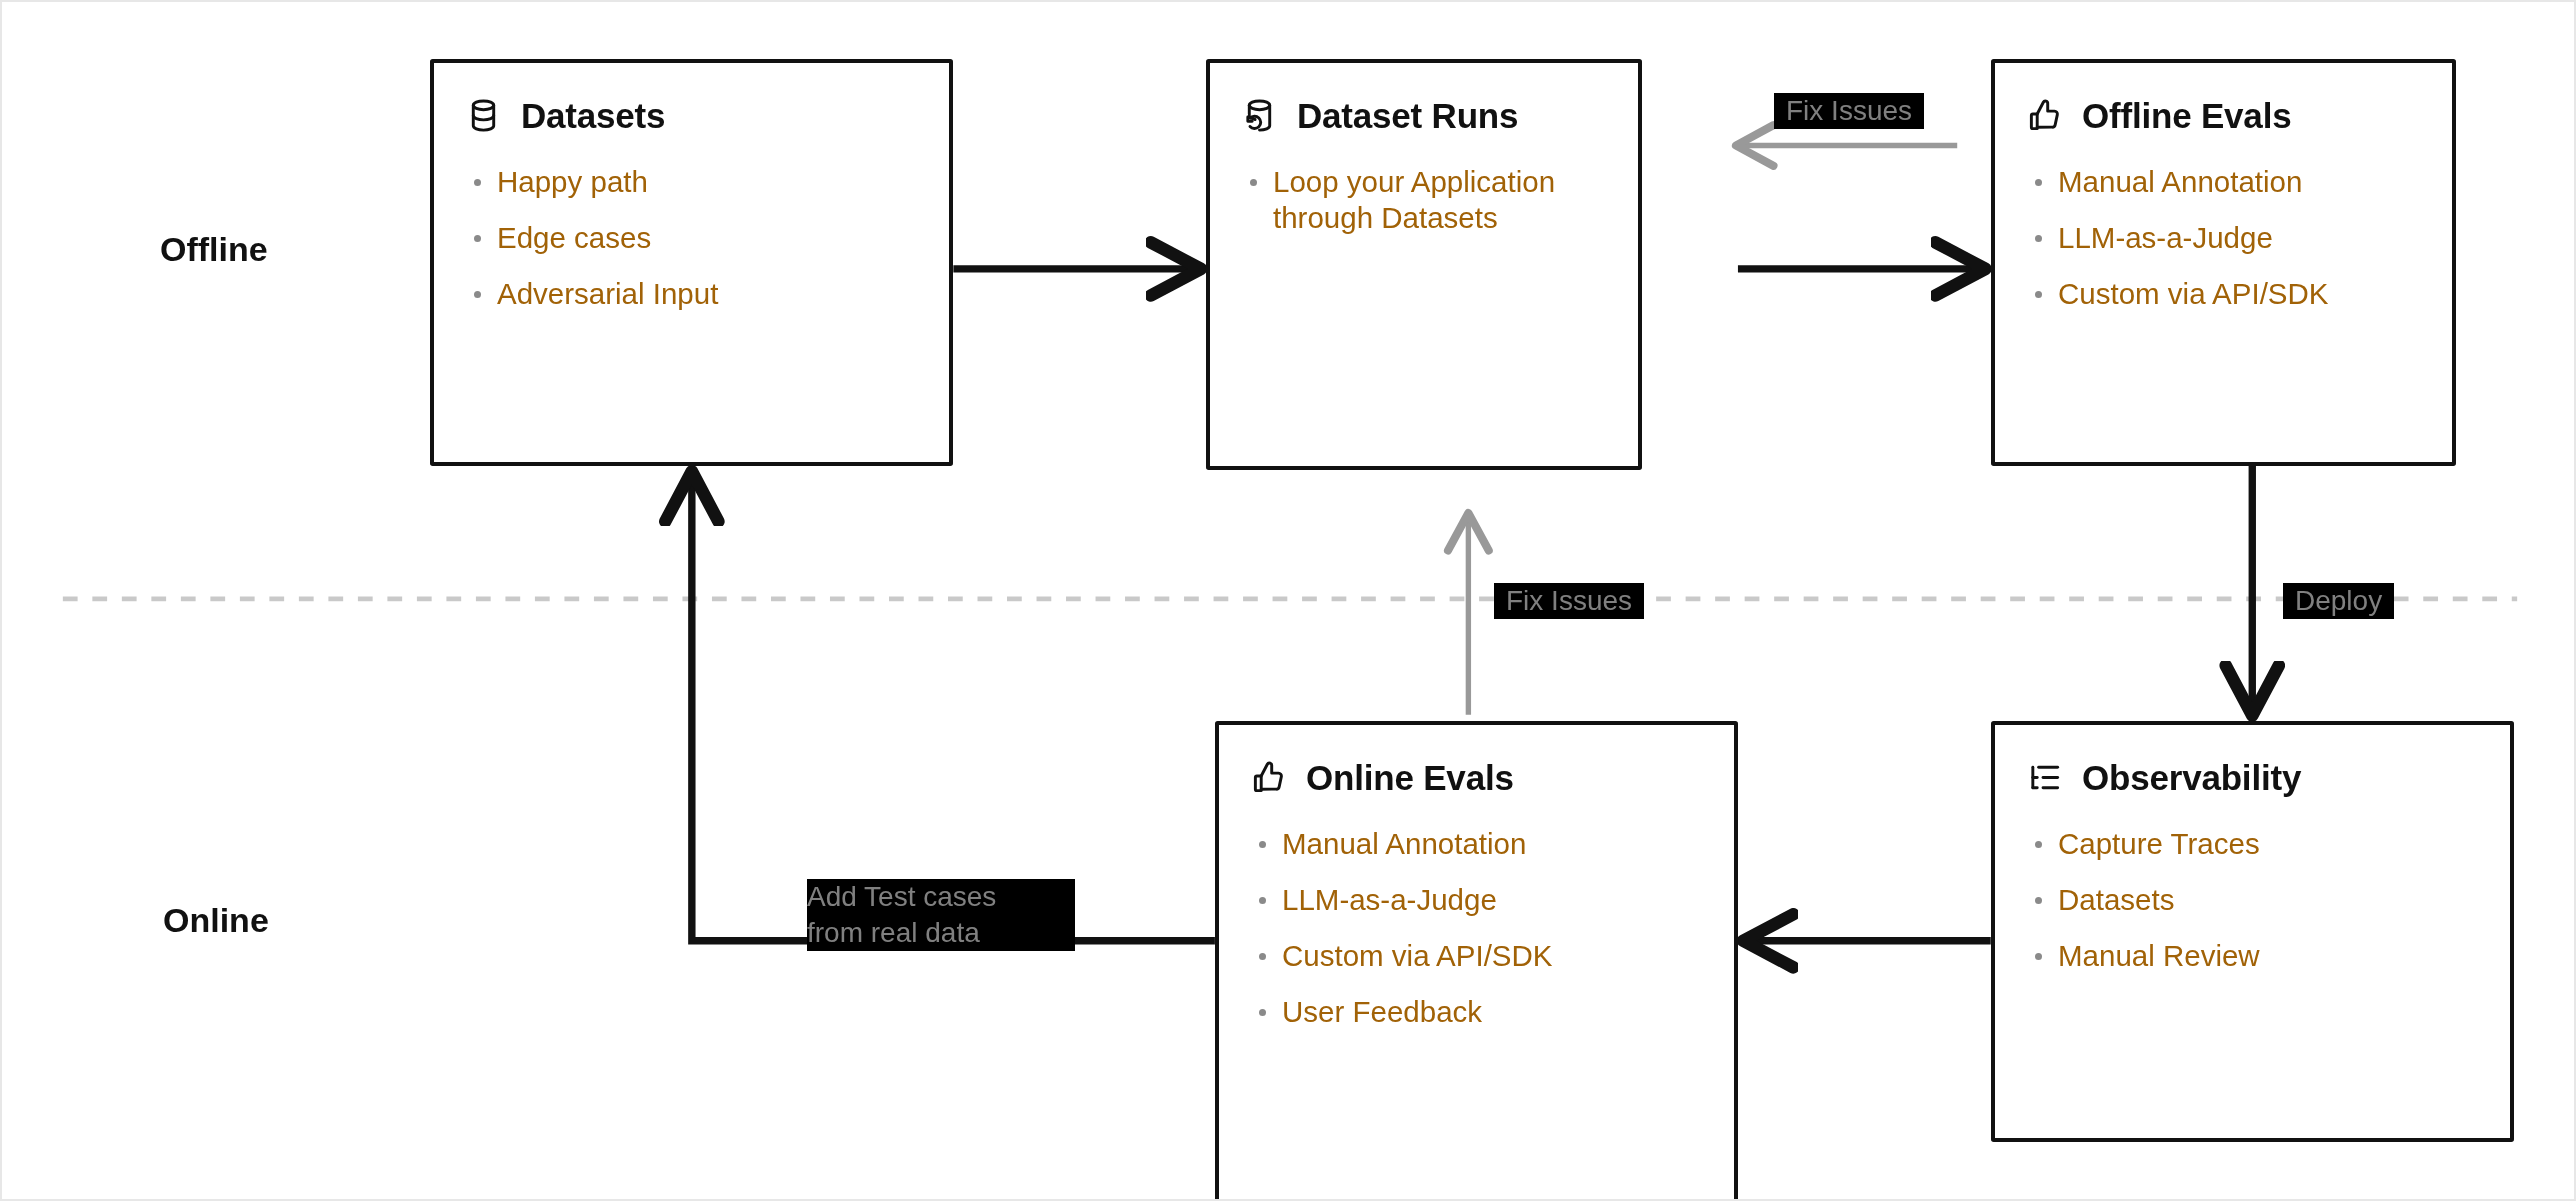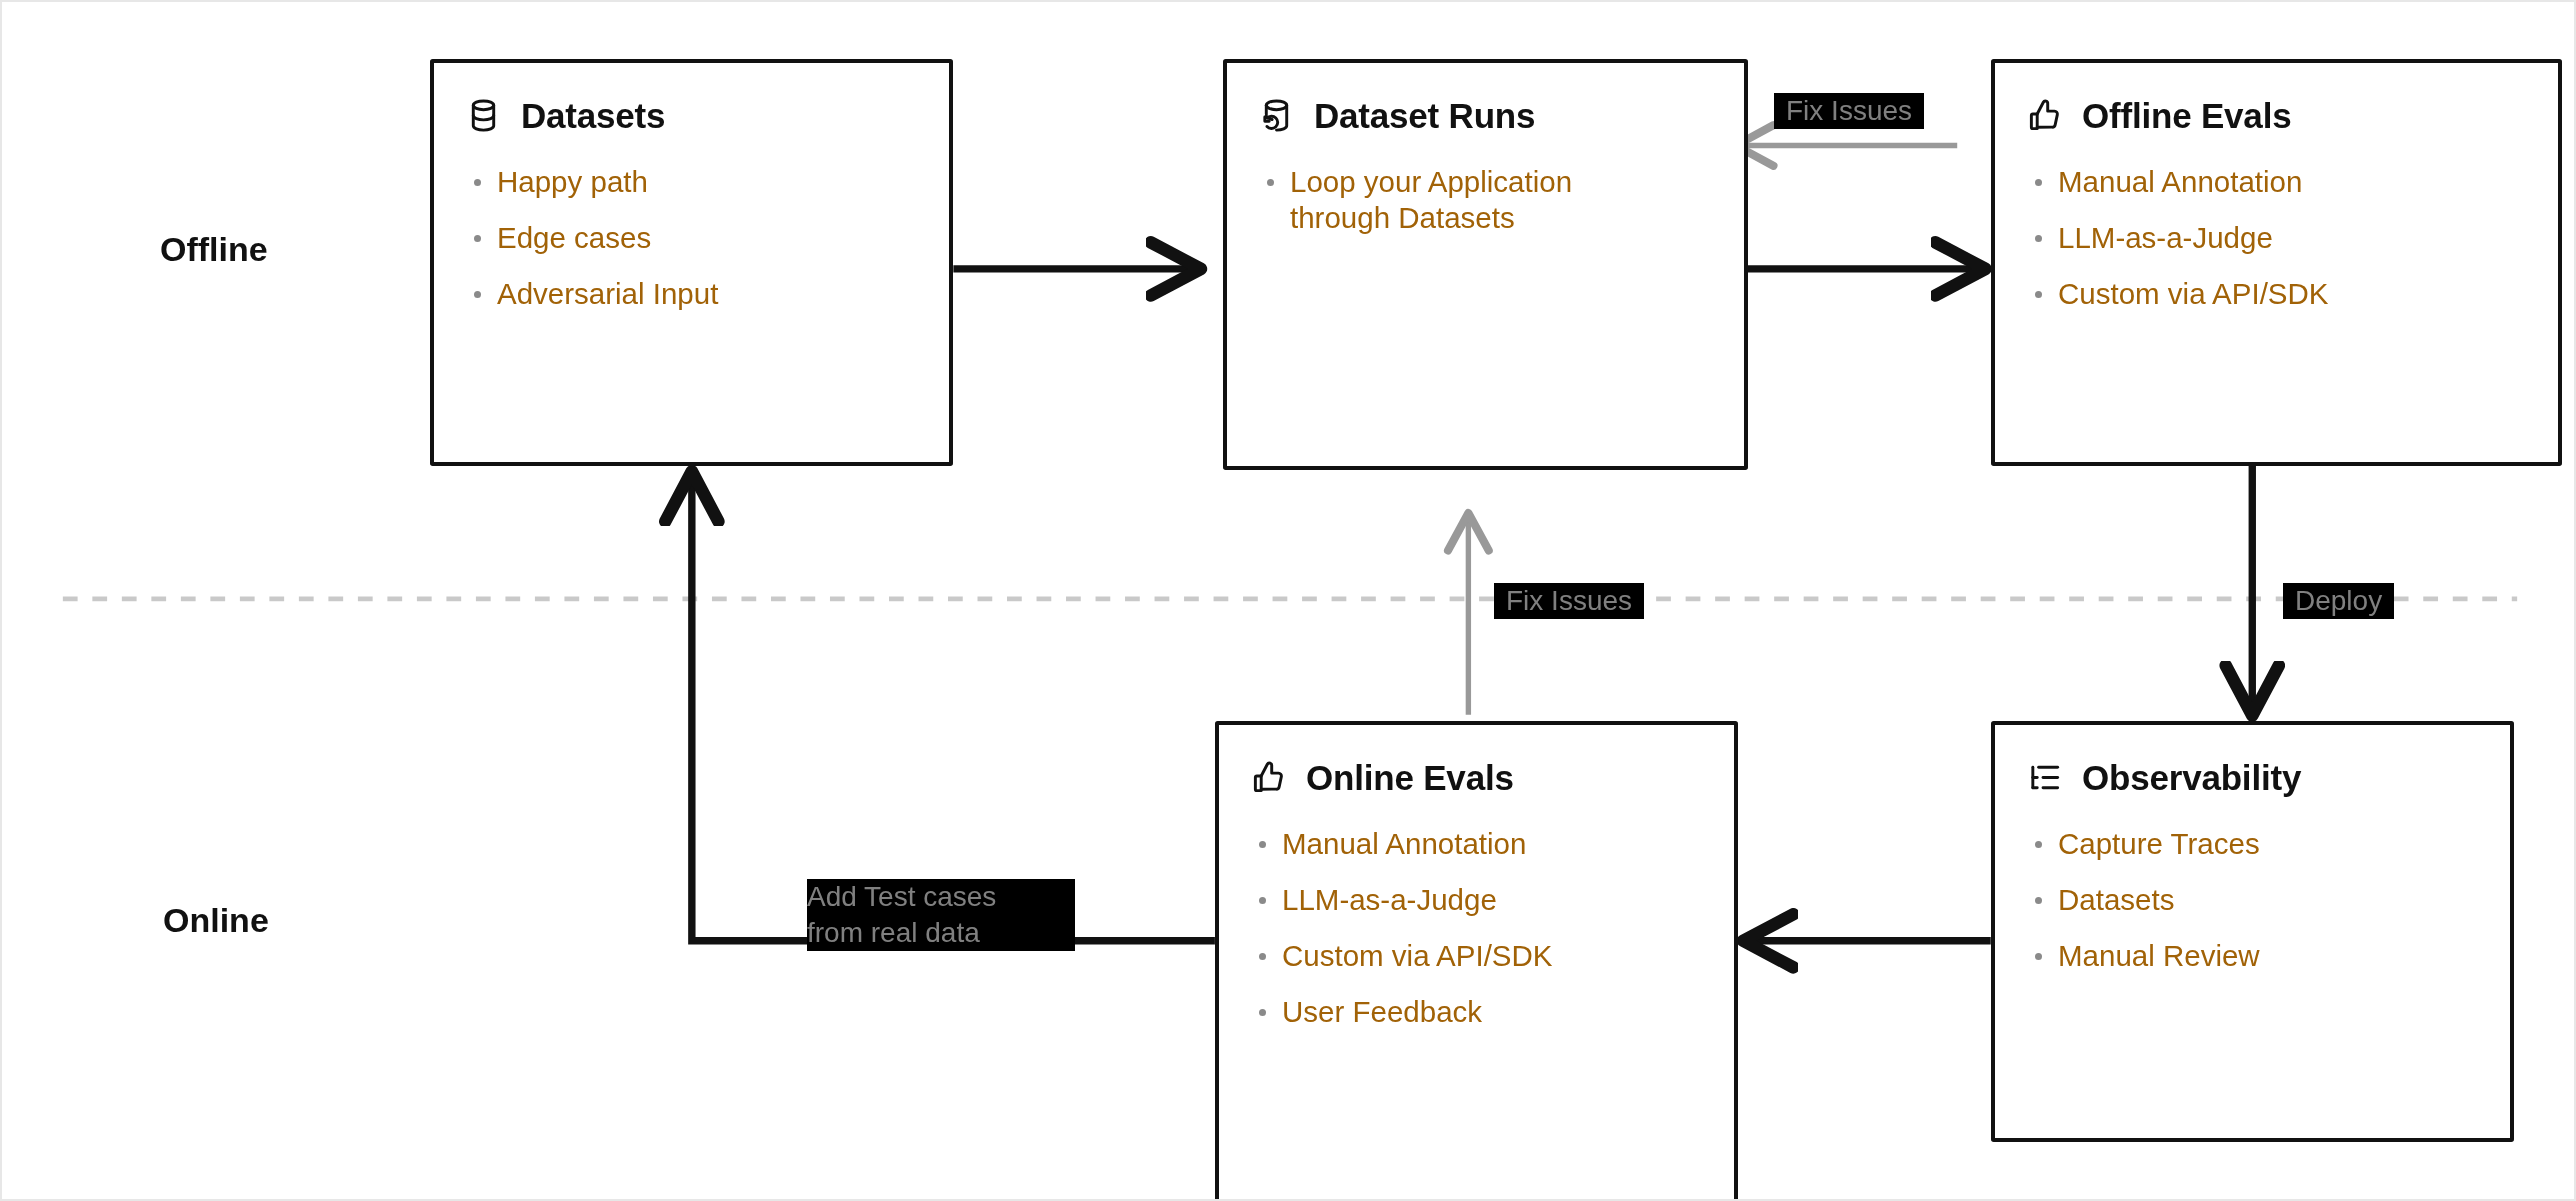--- a/index.html
+++ b/index.html
@@ -141,38 +141,38 @@
       </svg>
       <div class="node-title">Datasets</div>
     </div>
     <ul class="bullets">
       <li>Happy path</li>
       <li>Edge cases</li>
       <li>Adversarial Input</li>
     </ul>
   </div>
 
-  <div class="node" style="left:1204px; top:57px; width:525px; height:411px;margin-left:17px;">
+  <div class="node" style="left:1204px; top:57px; width:436px; height:411px;">
     <div class="node-head">
       <svg class="node-icon" viewBox="0 0 24 24" fill="none" stroke="currentColor" stroke-width="2" stroke-linecap="round" stroke-linejoin="round">
         <ellipse cx="12" cy="5" rx="7" ry="3"></ellipse>
         <path d="M5 5v6"></path>
         <path d="M19 5v14c0 1.66-3.13 3-7 3"></path>
         <path d="M5 12c0 1.2 1.64 2.24 4 2.74"></path>
         <path d="M5.5 19.5a4.2 4.2 0 1 0 0-5.6"></path>
         <path d="M4 13v3h3"></path>
       </svg>
       <div class="node-title">Dataset Runs</div>
     </div>
     <ul class="bullets" style="max-width:399px;">
       <li>Loop your Application through Datasets</li>
     </ul>
   </div>
 
-  <div class="node" style="left:1989px; top:57px; width:571px; height:407px;">
+  <div class="node" style="left:1989px; top:57px; width:465px; height:407px;">
     <div class="node-head">
       <svg class="node-icon" viewBox="0 0 24 24" fill="none" stroke="currentColor" stroke-width="2" stroke-linecap="round" stroke-linejoin="round">
         <path d="M7 11v10H4a1 1 0 0 1-1-1v-8a1 1 0 0 1 1-1z"></path>
         <path d="M7 11l4.2-8.1a1.6 1.6 0 0 1 3 .9V9h4.6a2 2 0 0 1 2 2.4l-1.5 7A2 2 0 0 1 17.3 20H7"></path>
       </svg>
       <div class="node-title">Offline Evals</div>
     </div>
     <ul class="bullets">
       <li>Manual Annotation</li>
       <li>LLM-as-a-Judge</li>

